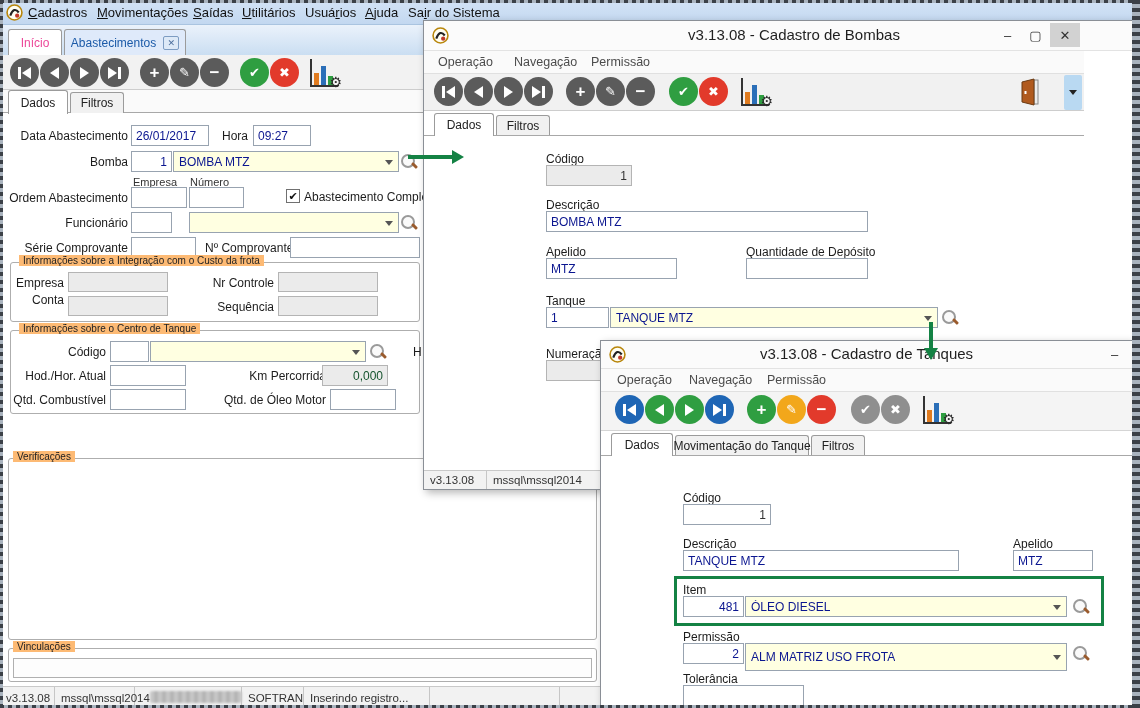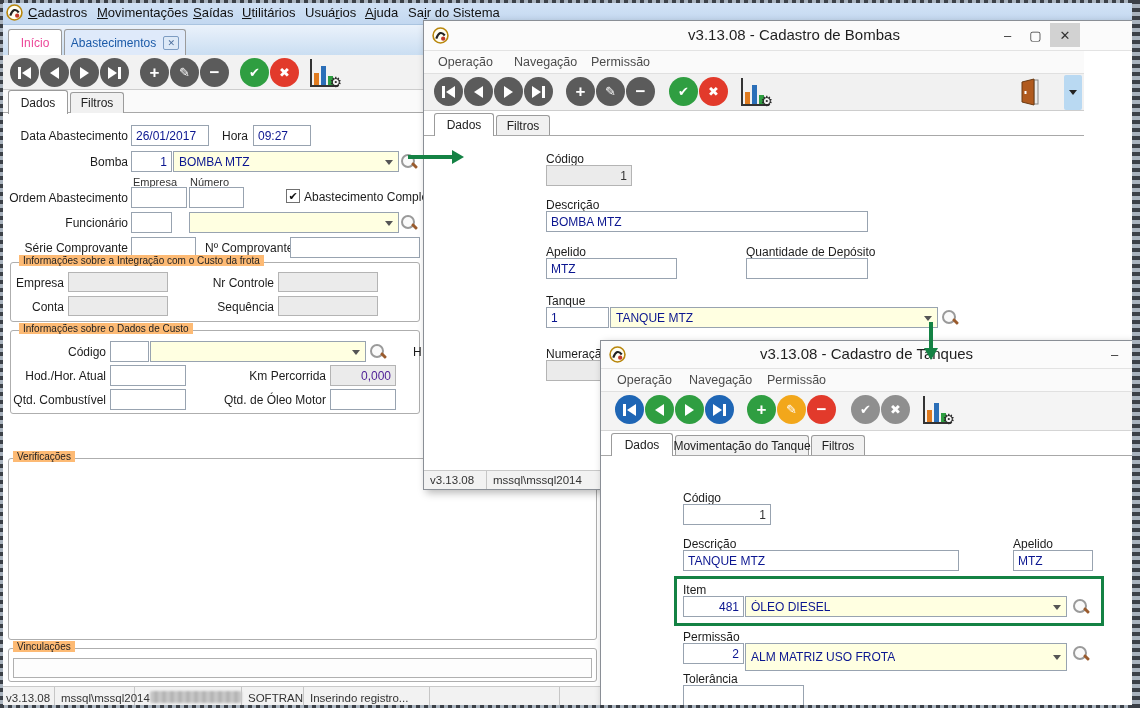--- a/index.html
+++ b/index.html
@@ -171,39 +171,39 @@
   <div class="lbl" style="left:205px;top:241px">Nº Comprovante</div>
   <div class="inp" style="left:290px;top:237px;width:130px;height:21px"></div>
 
   <div class="groupbox" style="left:10px;top:262px;width:410px;height:60px">
     <span class="gtitle">Informações sobre a Integração com o Custo da frota</span>
   </div>
   <div class="lbl lr" style="left:8px;top:276px;width:56px">Empresa</div>
   <div class="inp dis" style="left:68px;top:272px;width:100px;height:20px"></div>
   <div class="lbl lr" style="left:200px;top:276px;width:74px">Nr Controle</div>
   <div class="inp dis" style="left:278px;top:272px;width:100px;height:20px"></div>
-  <div class="lbl lr" style="left:8px;top:300px;width:56px">Conta</div>
+  <div class="lbl lr" style="left:8px;top:293px;width:56px">Conta</div>
   <div class="inp dis" style="left:68px;top:296px;width:100px;height:20px"></div>
   <div class="lbl lr" style="left:200px;top:300px;width:74px">Sequência</div>
   <div class="inp dis" style="left:278px;top:296px;width:100px;height:20px"></div>
 
   <div class="groupbox" style="left:10px;top:330px;width:410px;height:84px">
-    <span class="gtitle">Informações sobre o Dados de Custo</span>
+    <span class="gtitle">Informações sobre o Centro de Tanque</span>
   </div>
   <div class="lbl lr" style="left:8px;top:345px;width:98px">Código</div>
   <div class="inp" style="left:110px;top:341px;width:39px;height:21px"></div>
   <div class="combo" style="left:150px;top:341px;width:216px;height:21px">
       <span class="chev"></span>
     </div>
   <div class="mag" style="left:370px;top:344px"></div>
   <div class="lbl" style="left:413px;top:345px">H</div>
   <div class="lbl lr" style="left:8px;top:369px;width:98px">Hod./Hor. Atual</div>
   <div class="inp" style="left:110px;top:365px;width:76px;height:21px"></div>
   <div class="lbl lr" style="left:230px;top:369px;width:96px">Km Percorrida</div>
-  <div class="inp dis right" style="left:330px;top:365px;width:66px;height:21px;color:#4c1d95">
+  <div class="inp dis right" style="left:322px;top:365px;width:66px;height:21px;color:#14532d">
       <span>0,000</span>
     </div>
   <div class="lbl lr" style="left:8px;top:393px;width:98px">Qtd. Combustível</div>
   <div class="inp" style="left:110px;top:389px;width:76px;height:21px"></div>
   <div class="lbl lr" style="left:220px;top:393px;width:106px">Qtd. de Óleo Motor</div>
   <div class="inp" style="left:330px;top:389px;width:66px;height:21px"></div>
 
   <div class="groupbox" style="left:8px;top:458px;width:589px;height:182px">
     <span class="gtitle" style="left:4px">Verificações</span>
   </div>

